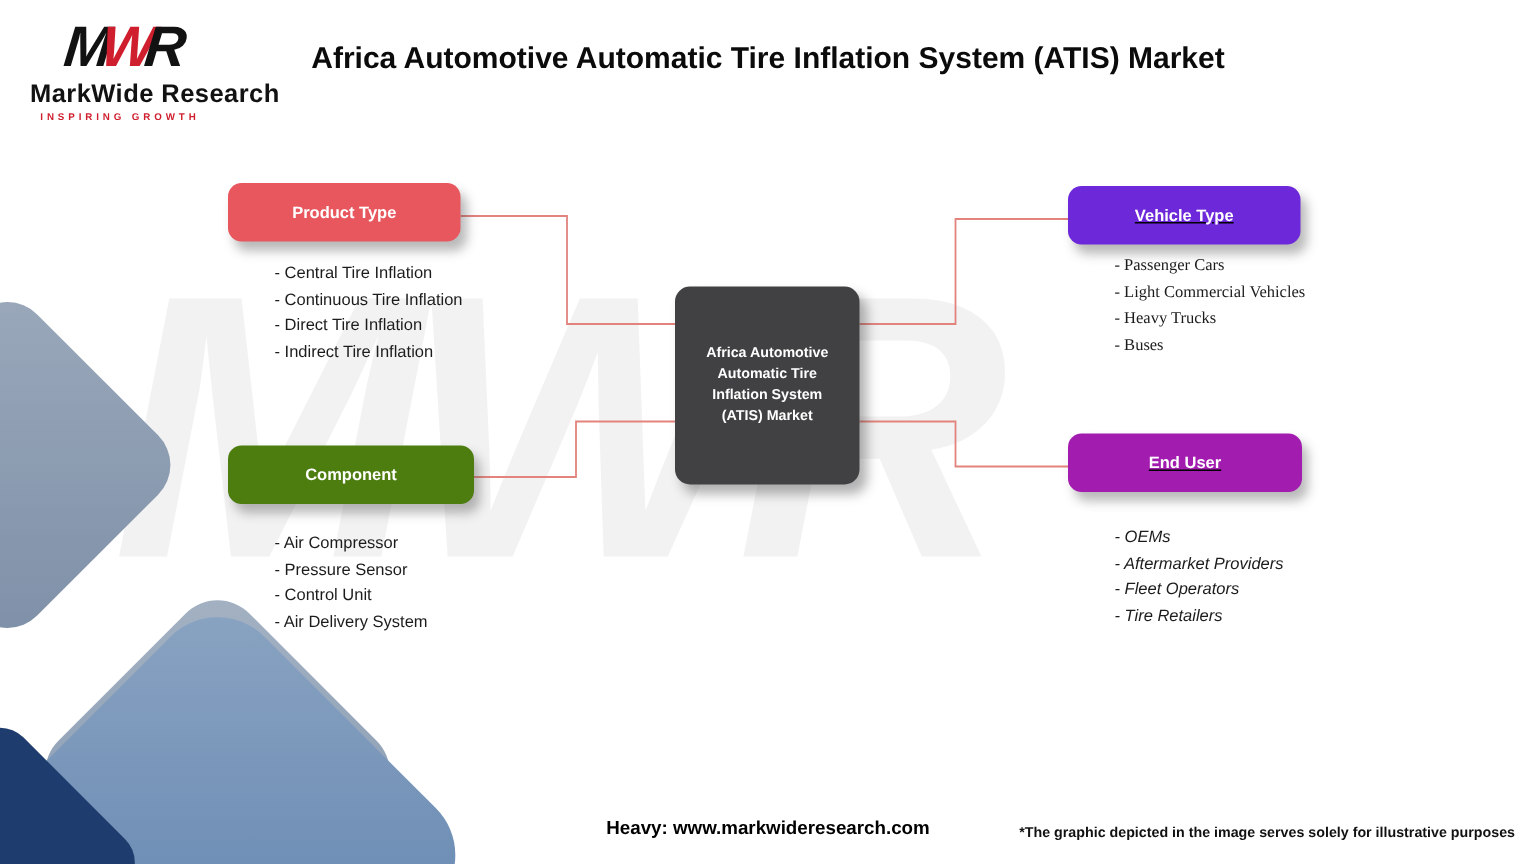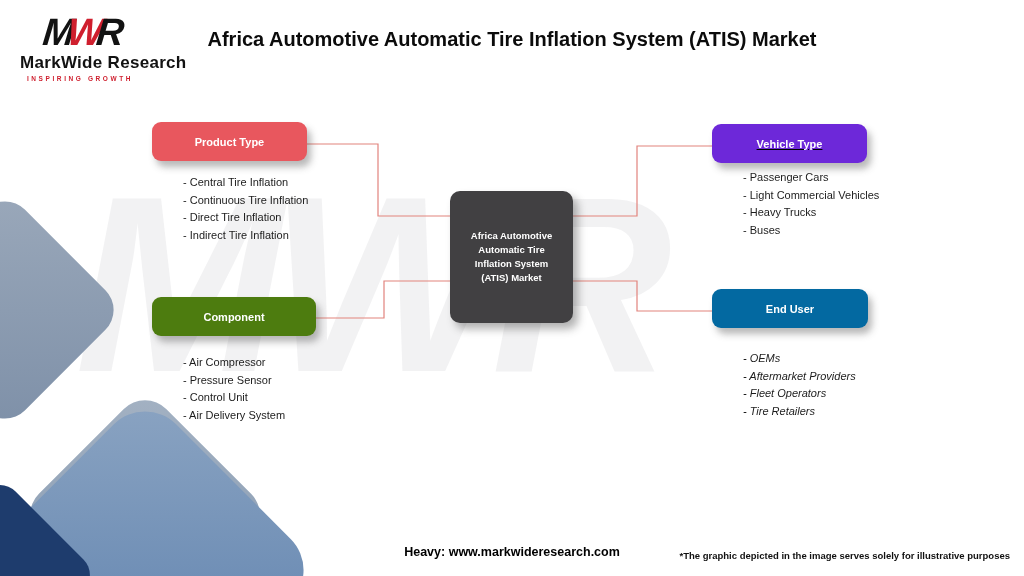--- a/index.html
+++ b/index.html
@@ -158,21 +158,21 @@
     list-style: none;
     font-size: 11px;
     color: #1c1c1c;
   }
   .cat-list li { line-height: 17.5px; white-space: nowrap; }
 
   #cat-product { left: 152px; top: 122px; width: 155px; }
   #cat-product .cat-list { margin: 13px 0 0 31px; }
 
   #cat-vehicle { left: 712px; top: 124px; width: 155px; }
-  #cat-vehicle .cat-list { margin: 6px 0 12px 31px; }
+  #cat-vehicle .cat-list { margin: 6px 0 12px 31px; font-family: Liberation Serif, serif; }
 
   #cat-component { left: 152px; top: 297px; width: 164px; }
   #cat-component .cat-list { margin: 18px 0 0 31px; }
 
   #cat-enduser { left: 712px; top: 289px; width: 156px; }
   #cat-enduser .cat-list { margin: 22px 0 0 31px; font-style: italic; }
 
   
   .footer-source {
     position: absolute;
@@ -255,21 +255,21 @@
     </div>
     <ul class="cat-list">
       <li>- Air Compressor</li>
       <li>- Pressure Sensor</li>
       <li>- Control Unit</li>
       <li>- Air Delivery System</li>
     </ul>
   </section>
 
   <section class="category" id="cat-enduser">
-    <div class="cat-header" style="background: #0369a1;">
+    <div class="cat-header" style="background: #a21caf; text-decoration: underline;">
       <span>End User</span>
     </div>
     <ul class="cat-list">
       <li>- OEMs</li>
       <li>- Aftermarket Providers</li>
       <li>- Fleet Operators</li>
       <li>- Tire Retailers</li>
     </ul>
   </section>
 

